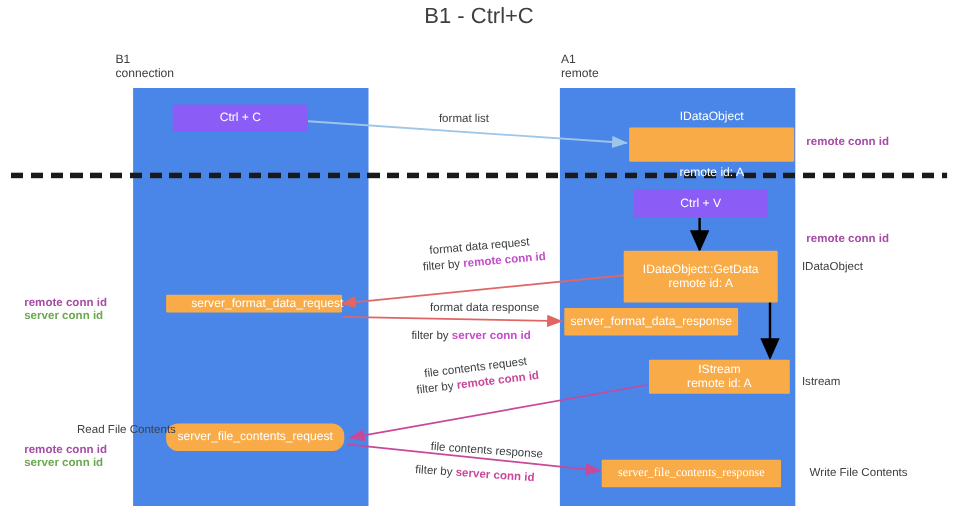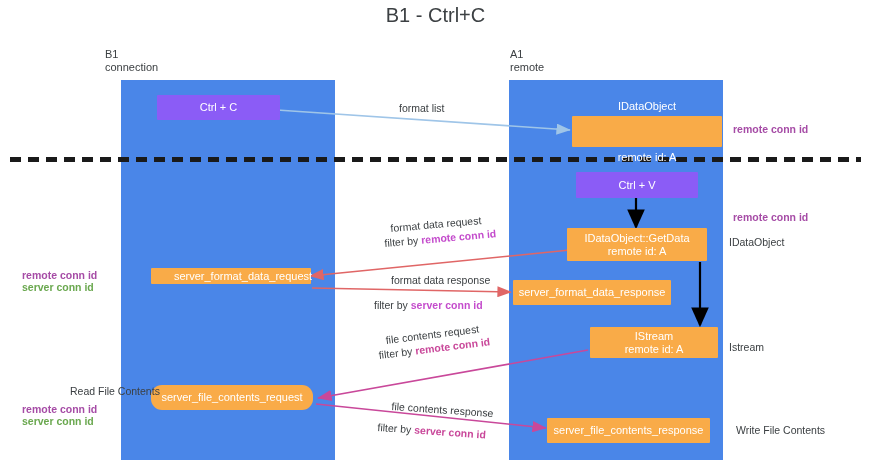--- a/index.html
+++ b/index.html
@@ -158,21 +158,21 @@
 
   <div class="box orange" style="left:572px; top:116px; width:150px; height:31px;gap:38px;">
     <span>IDataObject</span>
     <span>remote id: A</span>
   </div>
 
   <div class="box green" style="left:576px; top:172px; width:122px; height:26px;">
     <span>Ctrl + V</span>
   </div>
 
-  <div class="box orange" style="left:567px; top:228px; width:140px; height:33px;">
+  <div class="box orange" style="left:567px; top:228px; width:140px; height:47px;">
     <span>IDataObject::GetData</span>
     <span>remote id: A</span>
   </div>
 
   <div class="box orange" style="left:151px; top:268px; width:160px; height:16px;padding-left:24px;">
     <span>server_format_data_request</span>
   </div>
 
   <div class="box orange" style="left:513px; top:280px; width:158px; height:25px;">
     <span>server_format_data_response</span>
@@ -180,21 +180,21 @@
 
   <div class="box orange" style="left:590px; top:327px; width:128px; height:31px;">
     <span>IStream</span>
     <span>remote id: A</span>
   </div>
 
   <div class="box orange" style="left:151px; top:385px; width:162px; height:25px;border-radius:11px;">
     <span>server_file_contents_request</span>
   </div>
 
-  <div class="box orange" style="left:547px; top:418px; width:163px; height:25px;">
+  <div class="box orange" style="left:547px; top:418px; width:163px; height:25px;font-family:Liberation Serif, serif;">
     <span>server_file_contents_response</span>
   </div>
 
   <div class="lbl" style="left:399px; top:102px;">format list</div>
 
   <div class="lbl rot" style="left:390px; top:222px; transform: rotate(-5deg);">format data request</div>
   <div class="lbl rot" style="left:384px; top:237px; transform: rotate(-5deg);">
     <span>filter by </span><b class="purple">remote conn id</b>
   </div>
 

